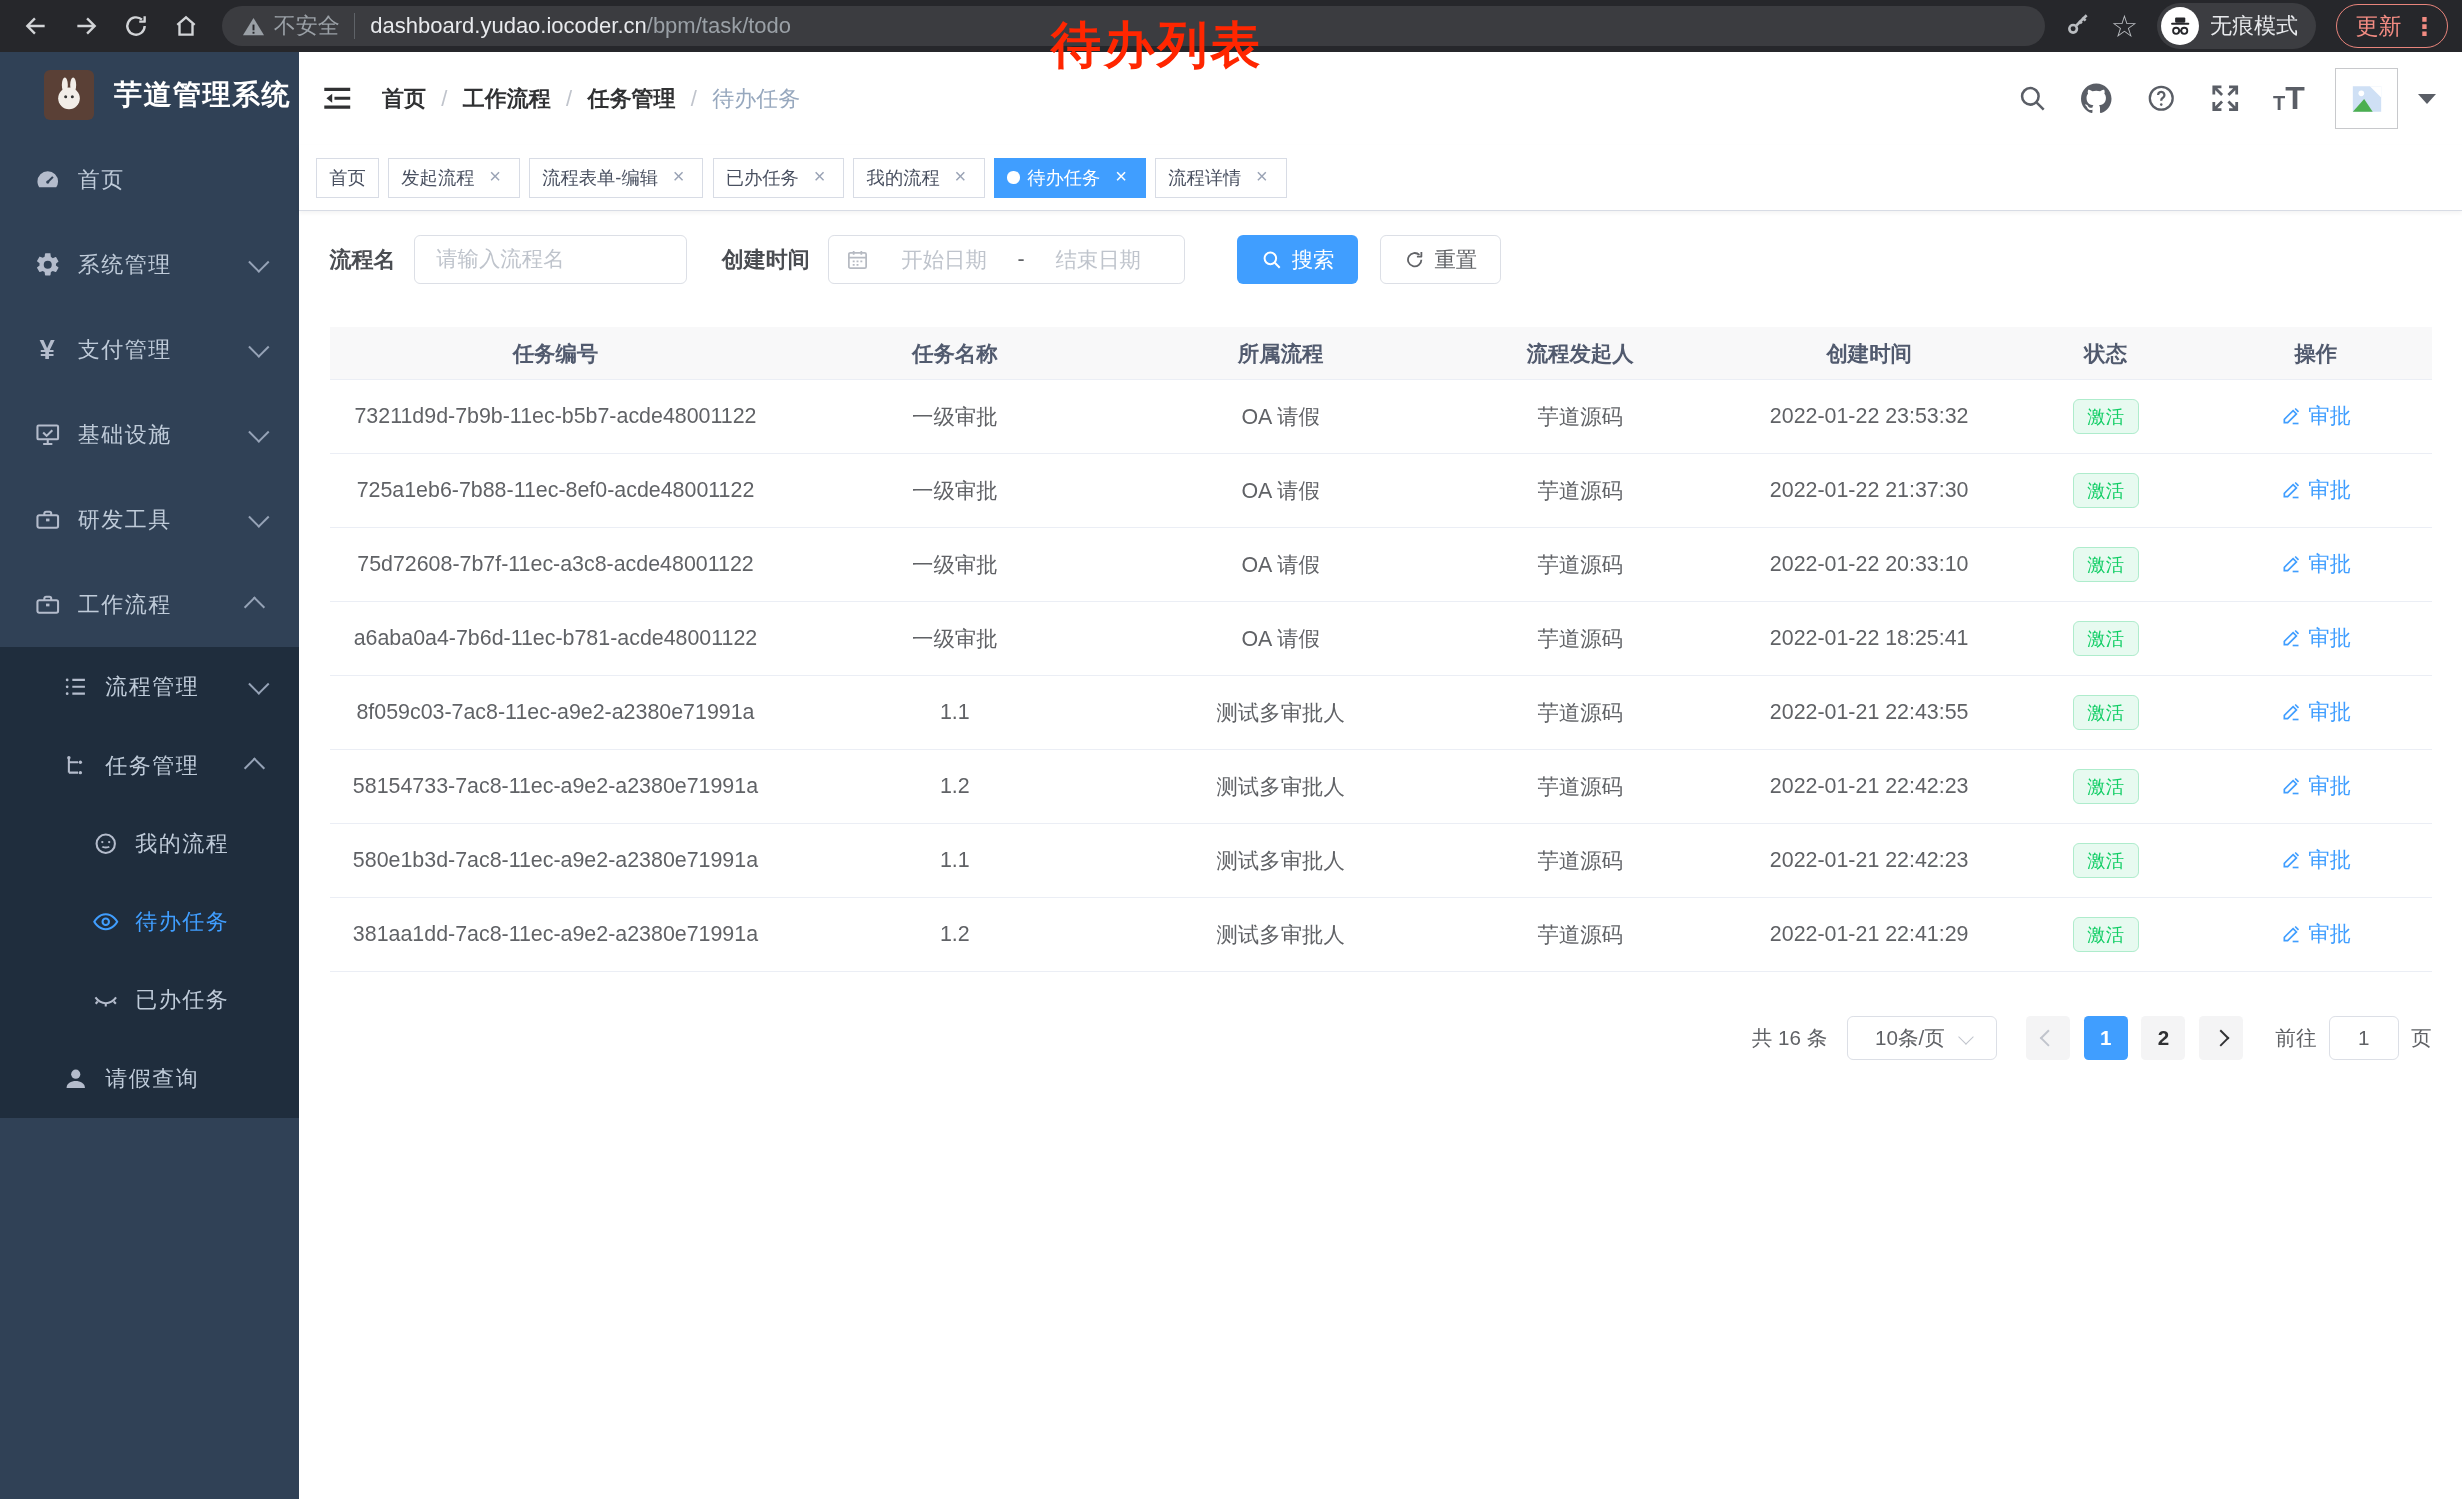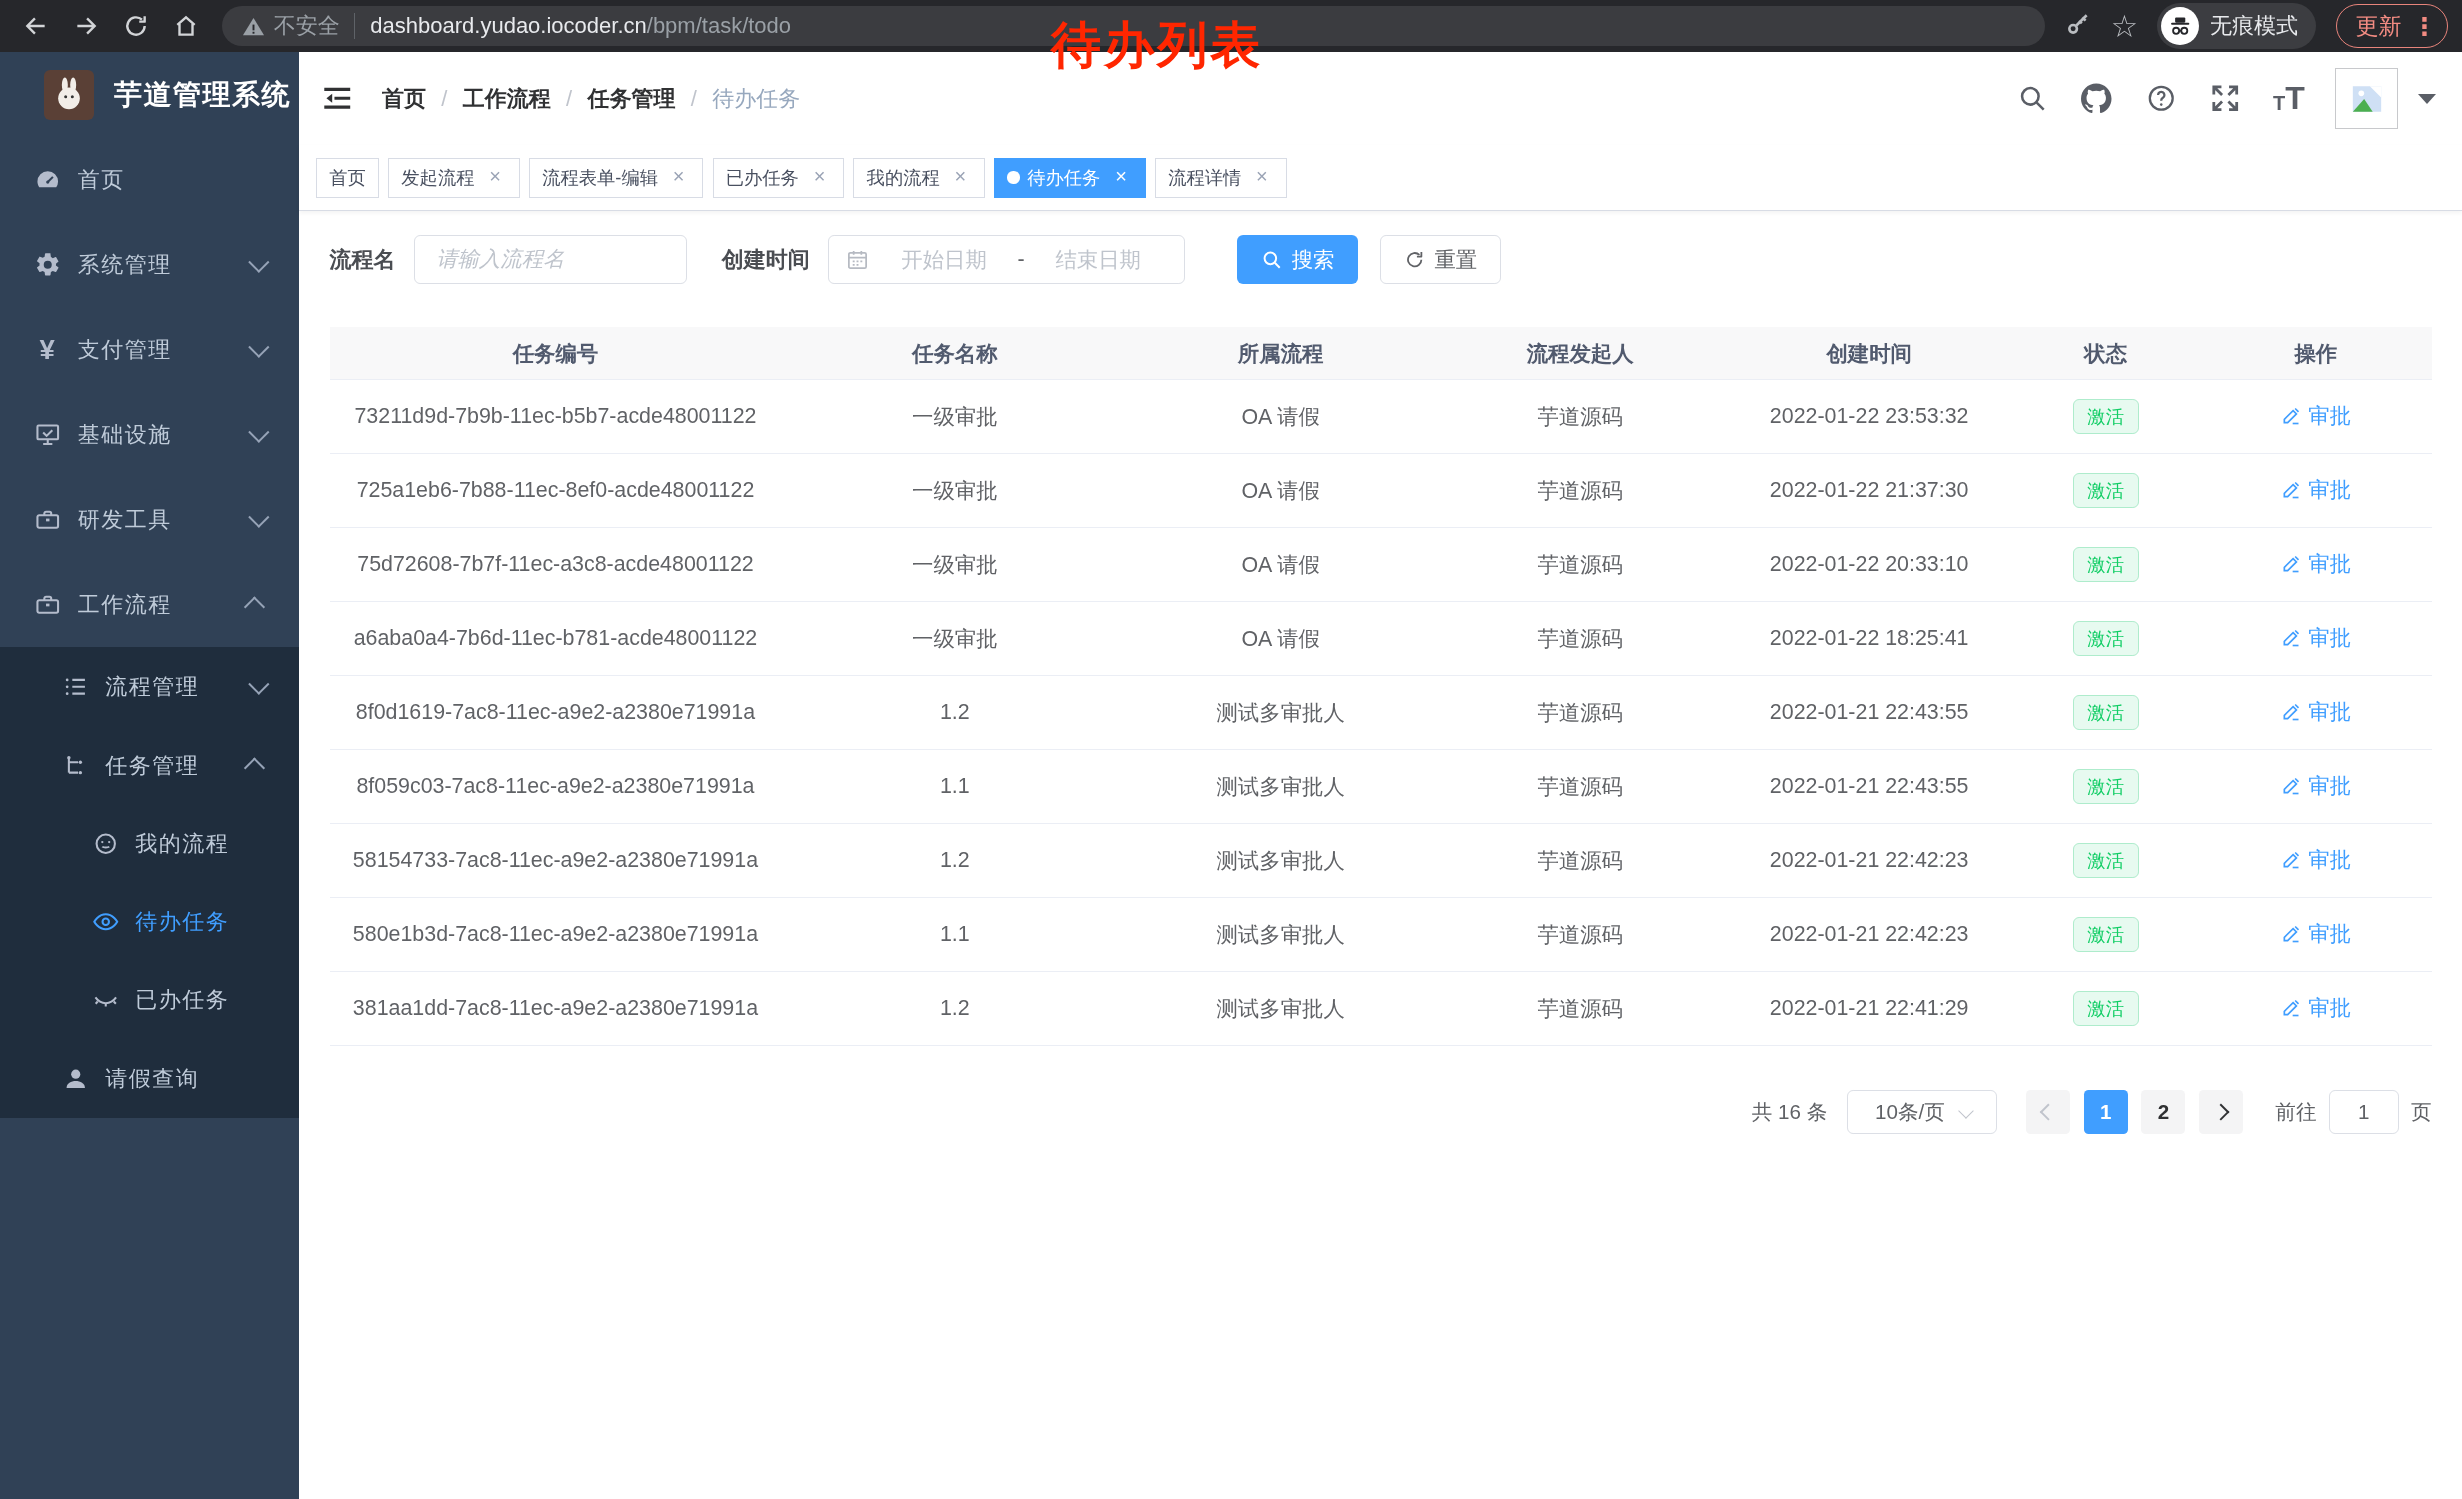--- a/index.html
+++ b/index.html
@@ -69,21 +69,21 @@
   .tab { height:40px; border:0.8px solid #d8dce5; background:#fff; padding:0 12.2px; font-size:18.3px; color:#495060; display:flex; align-items:center; cursor:pointer; white-space:nowrap; }
   .tab .dot { display:none; }
   .tab .x { margin-left:9.2px; font-size:20px; color:#9aa3b5; width:23px; height:23px; line-height:21.4px; text-align:center; border-radius:50%; }
   .tab.active { background:#409eff; border-color:#409eff; color:#fff; }
   .tab.active .dot { display:inline-block; width:12.2px; height:12.2px; border-radius:50%; background:#fff; margin-right:7.6px; }
   .tab.active .x { color:#fff; }
 
   .content { padding:15.3px 30.5px 0 30.5px; flex:1; }
   .filters { display:flex; align-items:center; margin-top:9.2px; }
   .f-label { font-size:22px; font-weight:700; color:#4a4d52; margin-right:18.3px; white-space:nowrap; }
-  .inp { width:273px; height:49px; border:0.8px solid #dcdfe6; border-radius:6.1px; padding:0 21.4px; font-size:21.4px; color:#606266; font-family:inherit; outline:none;font-style:italic; }
+  .inp { width:273px; height:49px; border:0.8px solid #dcdfe6; border-radius:6.1px; padding:0 21.4px; font-size:21.4px; color:#606266; font-family:inherit; outline:none; }
   .inp::placeholder { color:#bfc4cc; }
   .time-label { margin-left:35px; }
   .range { width:357px; height:49px; border:0.8px solid #dcdfe6; border-radius:6.1px; display:flex; align-items:center; padding:0 17px; font-size:21.4px; color:#bfc4cc; }
   .range svg { width:23px; height:23px; color:#b6bac2; margin-right:6.1px; flex-shrink:0; }
   .range .rtext { flex:1; text-align:center; }
   .range .rsep { color:#606266; padding:0 4.6px; }
   .btn { height:49px; border-radius:6.1px; display:flex; align-items:center; gap:9.2px; font-size:21.4px; padding:0 23px; cursor:pointer; border:0.8px solid transparent; }
   .btn svg { width:21.4px; height:21.4px; }
   .btn-search { margin-left:52px; background:#409eff; color:#fff; }
   .btn-reset { margin-left:21.4px; background:#fff; color:#606266; border-color:#dcdfe6; }
@@ -519,35 +519,20 @@
               <td><span class="tag-success">激活</span></td>
               <td><span class="op-link">
                   <svg viewBox="0 0 24 24" fill="none" stroke="currentColor" stroke-width="2">
                     <path d="M14.5 5.5l4 4L8 20H4v-4L14.5 5.5zM17 3l4 4"></path>
                     <path d="M14 21h7"></path>
                   </svg>
                   <span>审批</span>
                 </span></td>
             </tr>
             <tr>
-              <td>8f0d1619-7ac8-11ec-a9e2-a2380e71991a</td>
-              <td>1.2</td>
-              <td>测试多审批人</td>
-              <td>芋道源码</td>
-              <td>2022-01-21 22:43:55</td>
-              <td><span class="tag-success">激活</span></td>
-              <td><span class="op-link">
-                  <svg viewBox="0 0 24 24" fill="none" stroke="currentColor" stroke-width="2">
-                    <path d="M14.5 5.5l4 4L8 20H4v-4L14.5 5.5zM17 3l4 4"></path>
-                    <path d="M14 21h7"></path>
-                  </svg>
-                  <span>审批</span>
-                </span></td>
-            </tr>
-            <tr>
               <td>8f059c03-7ac8-11ec-a9e2-a2380e71991a</td>
               <td>1.1</td>
               <td>测试多审批人</td>
               <td>芋道源码</td>
               <td>2022-01-21 22:43:55</td>
               <td><span class="tag-success">激活</span></td>
               <td><span class="op-link">
                   <svg viewBox="0 0 24 24" fill="none" stroke="currentColor" stroke-width="2">
                     <path d="M14.5 5.5l4 4L8 20H4v-4L14.5 5.5zM17 3l4 4"></path>
                     <path d="M14 21h7"></path>

